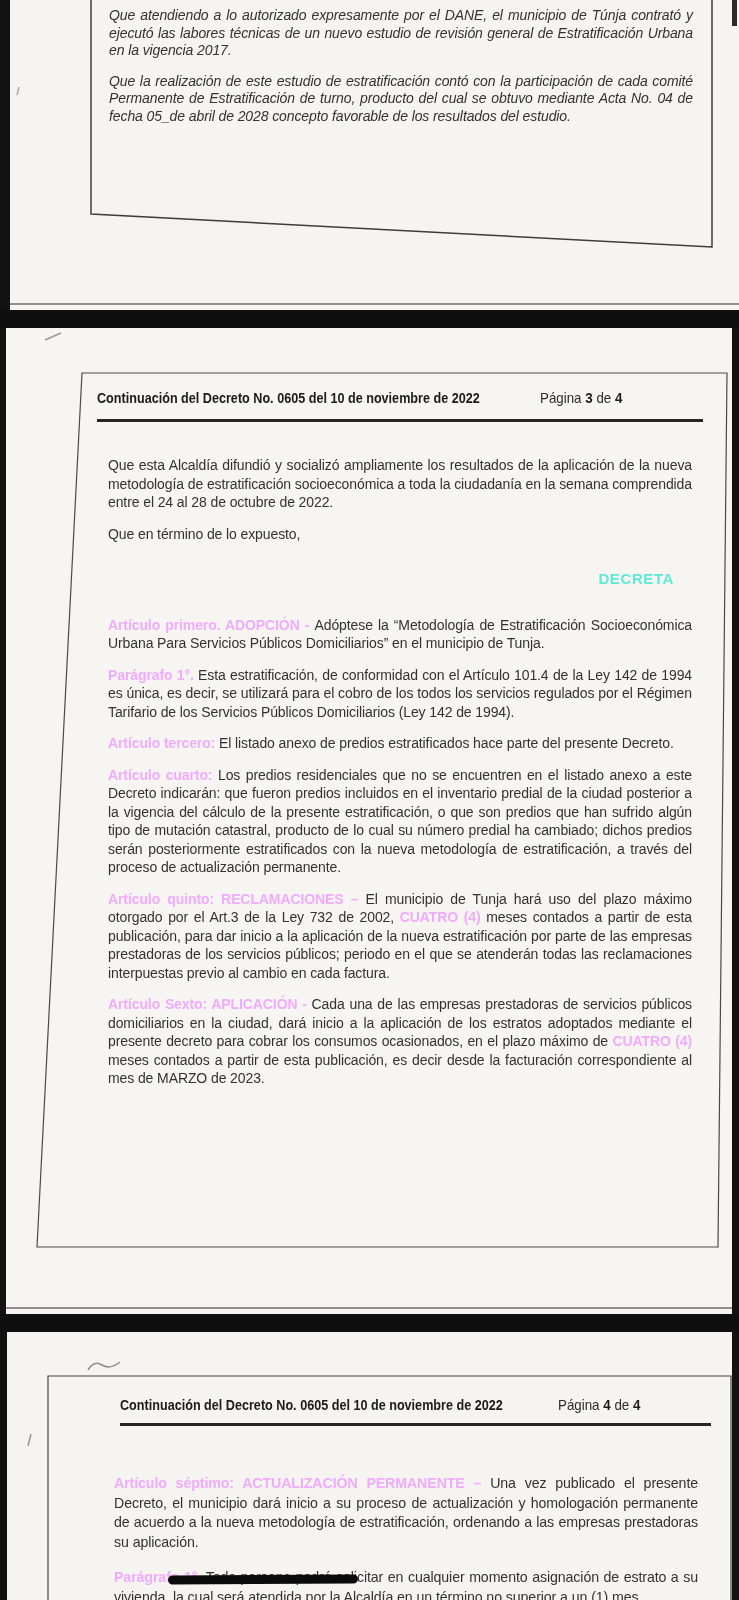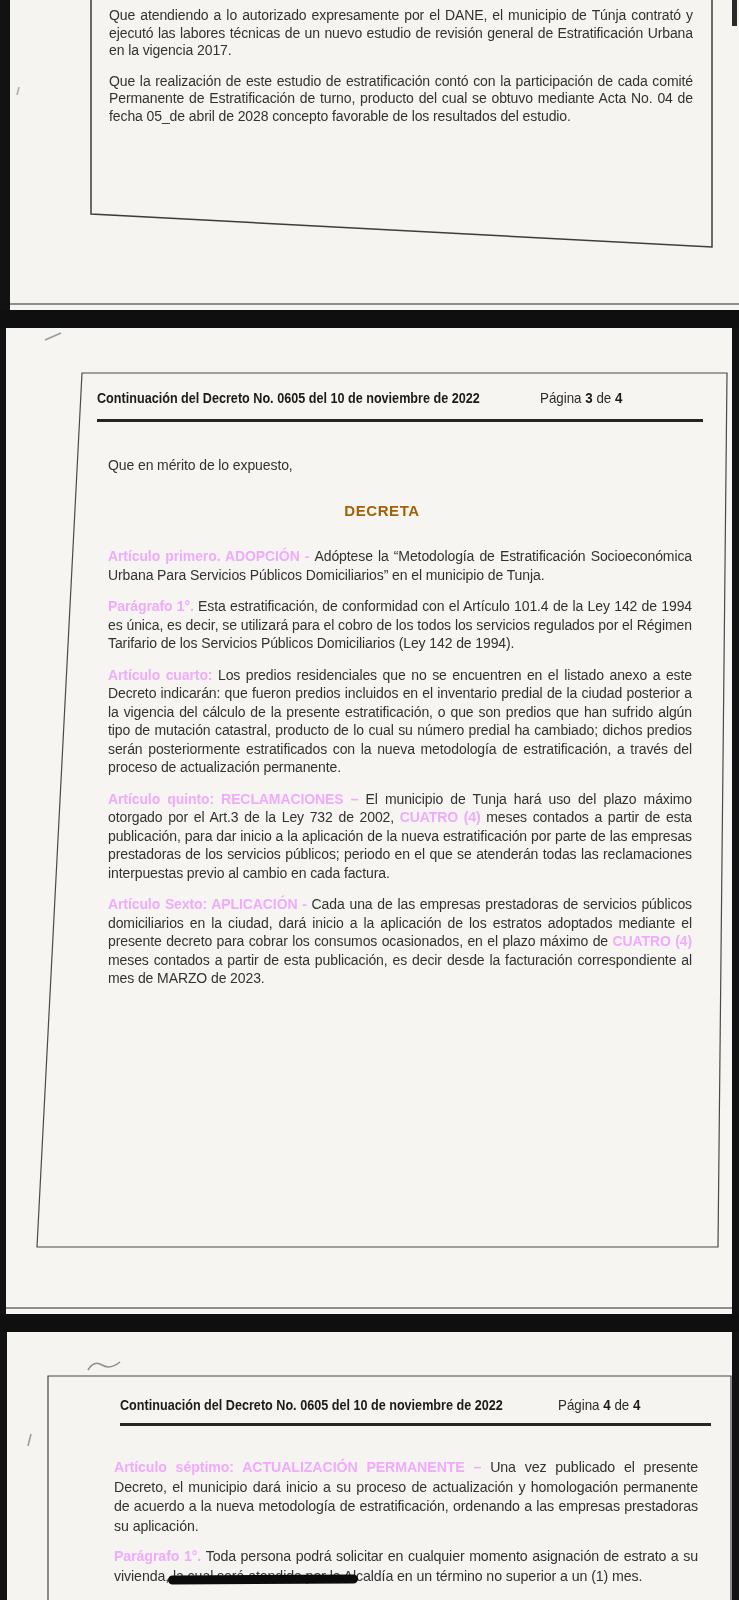--- a/index.html
+++ b/index.html
@@ -16,28 +16,28 @@
   .separator{position:absolute;left:0;width:739px;height:18px;background:#0f0f0f;}
   #sep-1{top:310px;}
   #sep-2{top:1314px;}
   .page-edge{position:absolute;left:0;width:739px;height:2px;background:#8f8f8f;}
   #edge-1{top:303px;}
   #edge-2{top:1307px;}
   .scan-strip{position:absolute;background:#121212;}
   
   .col{position:absolute;text-align:justify;}
   .col p{margin:0 0 13px 0;}
-  #col-p2{left:109px;top:7px;width:584px;font-size:14px;line-height:17.5px;letter-spacing:-0.1px;}
+  #col-p2{left:109px;top:7px;width:584px;font-size:14px;line-height:17.5px;letter-spacing:-0.1px;font-style:italic;}
   #col-p3{left:108px;top:456px;width:584px;font-size:14px;line-height:18.5px;letter-spacing:-0.1px;}
   #col-p3 p{margin:0 0 13px 0;}
   #col-p4{left:114px;top:1458px;width:584px;font-size:14.2px;line-height:19.5px;letter-spacing:-0.1px;}
-  #col-p4 p{margin:0 0 11px 0;}
+  #col-p4 p{margin:16px 0 11px 0;}
   .col b{font-weight:700;color:#f0abfc;}
   .decreta{
-    font-weight:700;color:#a16207;text-align:center;font-size:15px;
+    font-weight:700;color:#5eead4;text-align:right;font-size:15px;
     letter-spacing:0.6px;margin:27px 0;transform:translateX(-18px);
   }
   
   .hdr-title{
     position:absolute;font-size:14.5px;font-weight:700;color:#1b1b1b;
     white-space:nowrap;transform:scaleX(0.87);transform-origin:left center;
   }
   .hdr-page{
     position:absolute;font-size:14.5px;color:#2c2c2c;white-space:nowrap;
     transform:scaleX(0.92);transform-origin:left center;
@@ -101,24 +101,26 @@
   <div class="col" id="col-p2">
     <p><span>Que atendiendo a lo autorizado expresamente por el DANE, el municipio de Túnja contrató y ejecutó las labores técnicas de un nuevo estudio de revisión general de Estratificación Urbana en la vigencia 2017.</span></p>
     <p><span>Que la realización de este estudio de estratificación contó con la participación de cada comité Permanente de Estratificación de turno, producto del cual se obtuvo mediante Acta No. 04 de fecha 05_de abril de 2028 concepto favorable de los resultados del estudio.</span></p>
   </div>
 
   <div class="hdr-title" id="hdr-title-p3">Continuación del Decreto No. 0605 del 10 de noviembre de 2022</div>
   <div class="hdr-page" id="hdr-page-p3"><span>Página </span><b>3</b><span> de </span><b>4</b></div>
   <div class="hdr-rule" id="rule-p3"></div>
 
   <div class="col" id="col-p3">
-    <p><span>Que en mérito de lo expuesto,</span></p>
+    <p><span>Que esta Alcaldía difundió y socializó ampliamente los resultados de la aplicación de la nueva metodología de estratificación socioeconómica a toda la ciudadanía en la semana comprendida entre el 24 al 28 de octubre de 2022.</span></p>
+    <p><span>Que en término de lo expuesto,</span></p>
     <div class="decreta">DECRETA</div>
     <p><b>Artículo primero. ADOPCIÓN - </b><span>Adóptese la “Metodología de Estratificación Socioeconómica Urbana Para Servicios Públicos Domiciliarios” en el municipio de Tunja.</span></p>
     <p><b>Parágrafo 1°. </b><span>Esta estratificación, de conformidad con el Artículo 101.4 de la Ley 142 de 1994 es única, es decir, se utilizará para el cobro de los todos los servicios regulados por el Régimen Tarifario de los Servicios Públicos Domiciliarios (Ley 142 de 1994).</span></p>
+    <p><b>Artículo tercero: </b><span>El listado anexo de predios estratificados hace parte del presente Decreto.</span></p>
     <p><b>Artículo cuarto: </b><span>Los predios residenciales que no se encuentren en el listado anexo a este Decreto indicarán: que fueron predios incluidos en el inventario predial de la ciudad posterior a la vigencia del cálculo de la presente estratificación, o que son predios que han sufrido algún tipo de mutación catastral, producto de lo cual su número predial ha cambiado; dichos predios serán posteriormente estratificados con la nueva metodología de estratificación, a través del proceso de actualización permanente.</span></p>
     <p><b>Artículo quinto: RECLAMACIONES – </b><span>El municipio de Tunja hará uso del plazo máximo otorgado por el Art.3 de la Ley 732 de 2002, </span><b>CUATRO (4)</b><span> meses contados a partir de esta publicación, para dar inicio a la aplicación de la nueva estratificación por parte de las empresas prestadoras de los servicios públicos; periodo en el que se atenderán todas las reclamaciones interpuestas previo al cambio en cada factura.</span></p>
     <p><b>Artículo Sexto: APLICACIÓN - </b><span>Cada una de las empresas prestadoras de servicios públicos domiciliarios en la ciudad, dará inicio a la aplicación de los estratos adoptados mediante el presente decreto para cobrar los consumos ocasionados, en el plazo máximo de </span><b>CUATRO (4)</b><span> meses contados a partir de esta publicación, es decir desde la facturación correspondiente al mes de MARZO de 2023.</span></p>
   </div>
 
   <div class="hdr-title" id="hdr-title-p4">Continuación del Decreto No. 0605 del 10 de noviembre de 2022</div>
   <div class="hdr-page" id="hdr-page-p4"><span>Página </span><b>4</b><span> de </span><b>4</b></div>
   <div class="hdr-rule" id="rule-p4"></div>
 
   <div class="col" id="col-p4">

